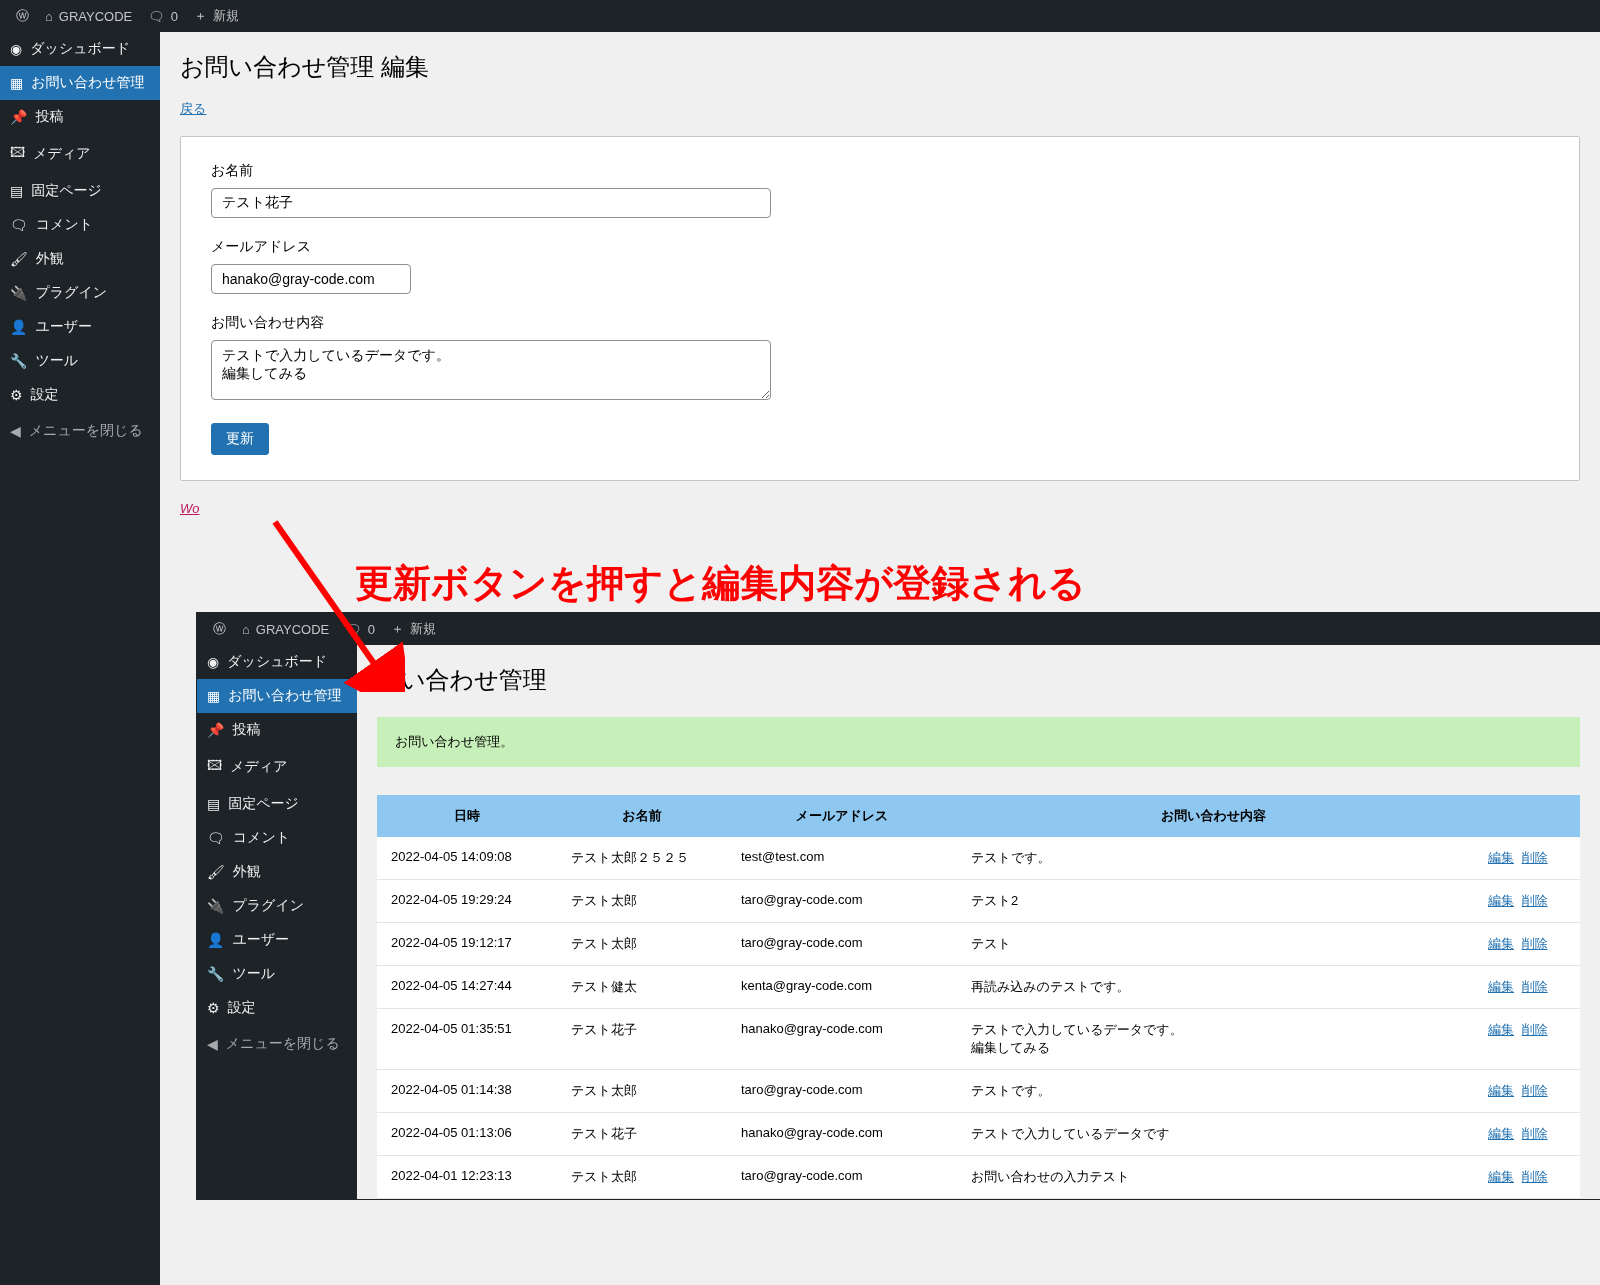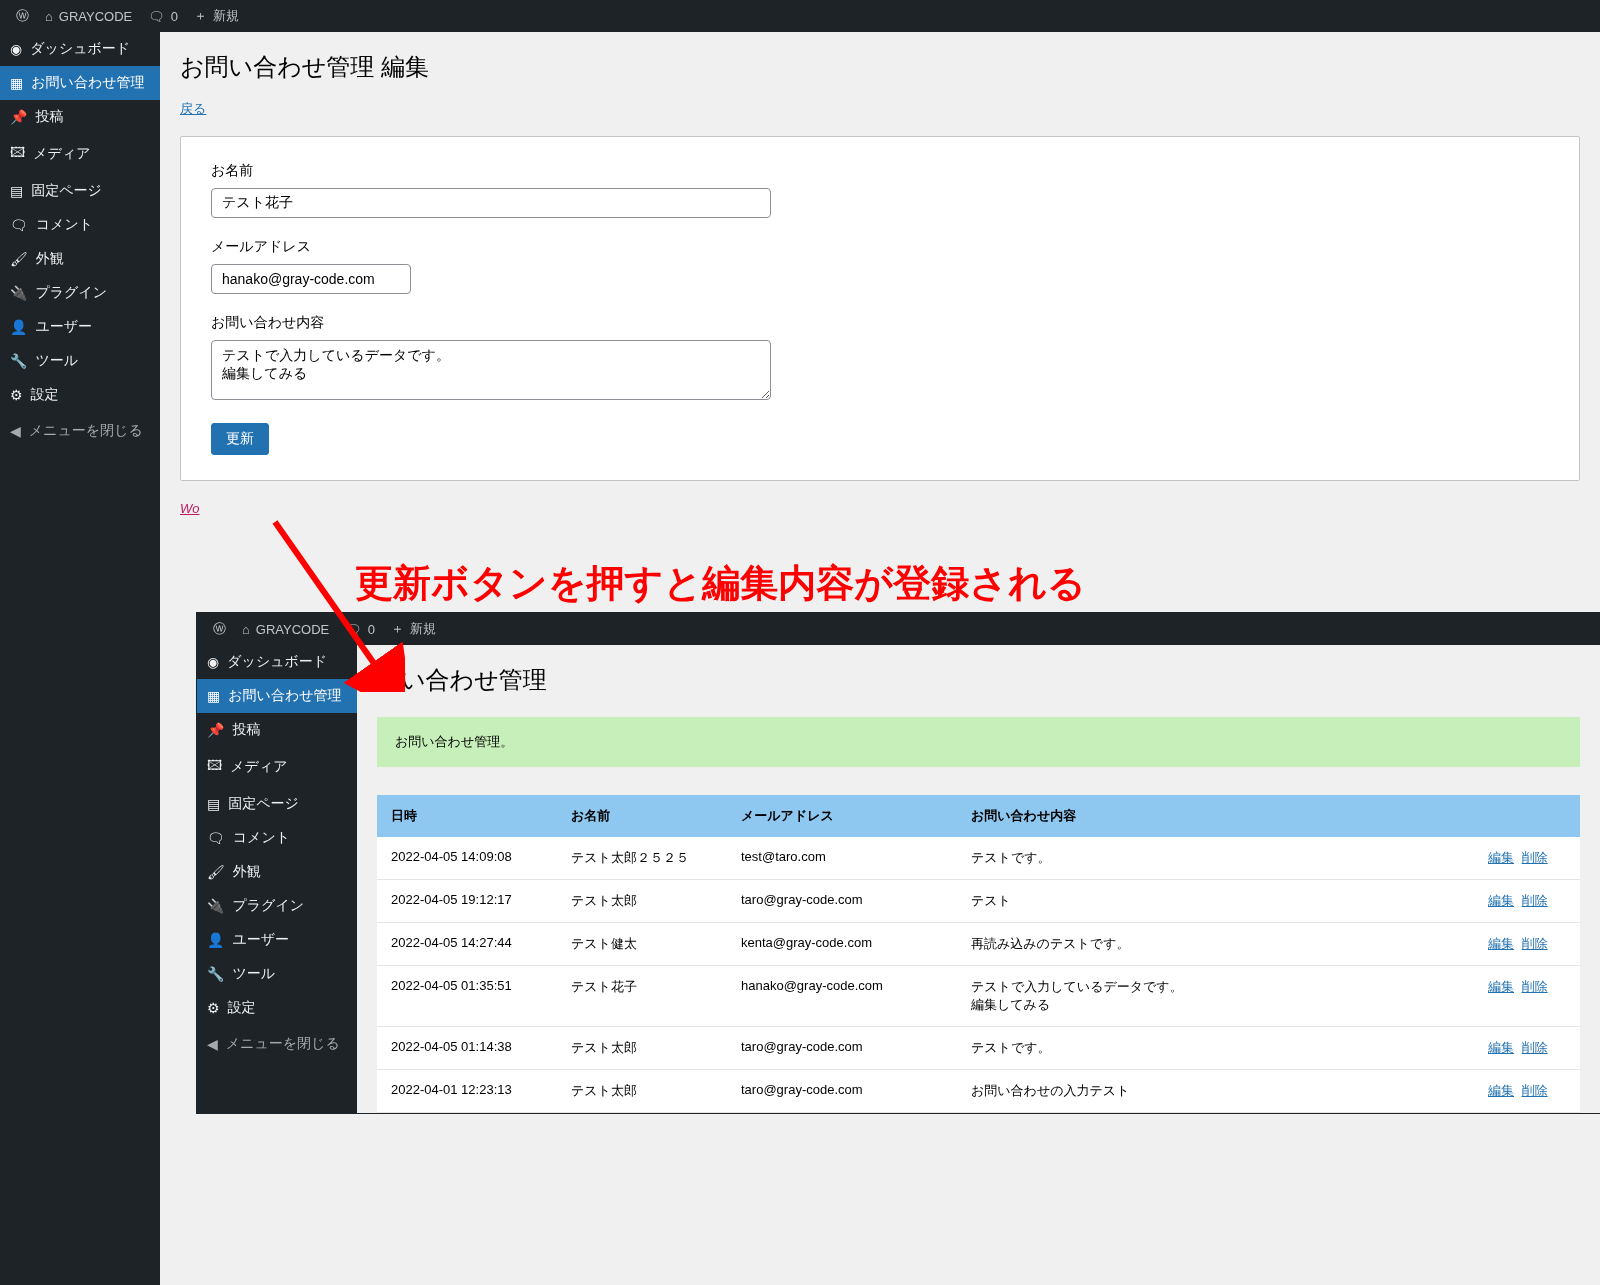--- a/index.html
+++ b/index.html
@@ -25,21 +25,21 @@
 .footer-link { color: #be185d; text-decoration: underline; display: inline-block; margin-top: 20px; font-style: italic; }
 
 
 .overlay { position: absolute; top: 613px; left: 197px; width: 1403px; box-shadow: 0 0 0 1px #1d2327; }
 .overlay .topbar { position: static; }
 .overlay-body { display: flex; }
 .overlay .sidebar { position: static; width: 160px; flex-shrink: 0; height: auto; }
 .overlay .content { position: static; flex: 1; background: #f0f0f1; padding: 10px 20px 0; }
 .notice { background: #c6efb9; padding: 16px 18px; margin: 12px 0 28px; }
 .table { width: 100%; border-collapse: collapse; background: #fff; }
-.table th { background: #8ec7f0; text-align: left; padding: 12px 14px; font-weight: 600; font-size: 13px; }
+.table th { background: #8ec7f0; text-align: center; padding: 12px 14px; font-weight: 600; font-size: 13px; }
 .table td { padding: 12px 14px; border-bottom: 1px solid #e5e5e5; font-size: 13px; vertical-align: top; }
 .table .actions a { color: #2271b1; text-decoration: underline; margin-left: 4px; }
 .table .actions { white-space: nowrap; width: 110px; }
 
 .annotation-text { position: absolute; top: 558px; left: 355px; color: #ff0000; font-size: 38px; font-weight: 600; z-index: 100; }
 .arrow-svg { position: absolute; top: 512px; left: 265px; z-index: 100; }
 </style>
 </head>
 <body>
 
@@ -223,22 +223,29 @@
           <th>お名前</th>
           <th>メールアドレス</th>
           <th>お問い合わせ内容</th>
           <th></th>
         </tr>
           </thead>
         <tbody id="tbody">
             <tr>
               <td style="white-space: pre-line; width: 180px;">2022-04-05 14:09:08</td>
               <td style="white-space: pre-line; width: 170px;">テスト太郎２５２５</td>
-              <td style="white-space: pre-line; width: 230px;">test@taro.com</td>
+              <td style="white-space: pre-line; width: 230px;">test@test.com</td>
               <td style="white-space: pre-line;">テストです。</td>
+              <td class="actions"><a href="#">編集</a> <a href="#">削除</a></td>
+            </tr>
+            <tr>
+              <td style="white-space: pre-line; width: 180px;">2022-04-05 19:29:24</td>
+              <td style="white-space: pre-line; width: 170px;">テスト太郎</td>
+              <td style="white-space: pre-line; width: 230px;">taro@gray-code.com</td>
+              <td style="white-space: pre-line;">テスト2</td>
               <td class="actions"><a href="#">編集</a> <a href="#">削除</a></td>
             </tr>
             <tr>
               <td style="white-space: pre-line; width: 180px;">2022-04-05 19:12:17</td>
               <td style="white-space: pre-line; width: 170px;">テスト太郎</td>
               <td style="white-space: pre-line; width: 230px;">taro@gray-code.com</td>
               <td style="white-space: pre-line;">テスト</td>
               <td class="actions"><a href="#">編集</a> <a href="#">削除</a></td>
             </tr>
             <tr>
@@ -257,20 +264,27 @@
               <td class="actions"><a href="#">編集</a> <a href="#">削除</a></td>
             </tr>
             <tr>
               <td style="white-space: pre-line; width: 180px;">2022-04-05 01:14:38</td>
               <td style="white-space: pre-line; width: 170px;">テスト太郎</td>
               <td style="white-space: pre-line; width: 230px;">taro@gray-code.com</td>
               <td style="white-space: pre-line;">テストです。</td>
               <td class="actions"><a href="#">編集</a> <a href="#">削除</a></td>
             </tr>
             <tr>
+              <td style="white-space: pre-line; width: 180px;">2022-04-05 01:13:06</td>
+              <td style="white-space: pre-line; width: 170px;">テスト花子</td>
+              <td style="white-space: pre-line; width: 230px;">hanako@gray-code.com</td>
+              <td style="white-space: pre-line;">テストで入力しているデータです</td>
+              <td class="actions"><a href="#">編集</a> <a href="#">削除</a></td>
+            </tr>
+            <tr>
               <td style="white-space: pre-line; width: 180px;">2022-04-01 12:23:13</td>
               <td style="white-space: pre-line; width: 170px;">テスト太郎</td>
               <td style="white-space: pre-line; width: 230px;">taro@gray-code.com</td>
               <td style="white-space: pre-line;">お問い合わせの入力テスト</td>
               <td class="actions"><a href="#">編集</a> <a href="#">削除</a></td>
             </tr>
           </tbody>
       </table>
     </div>
   </div>

